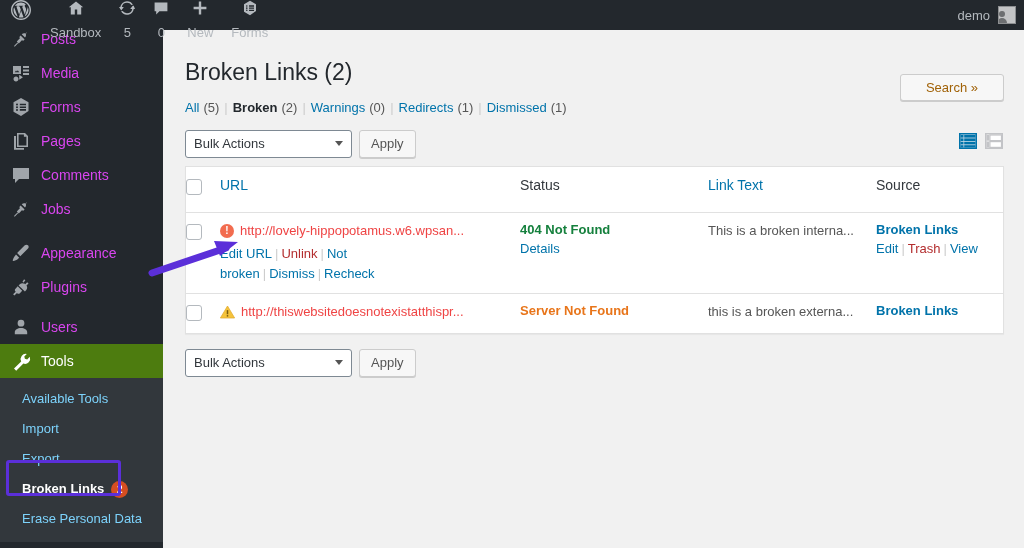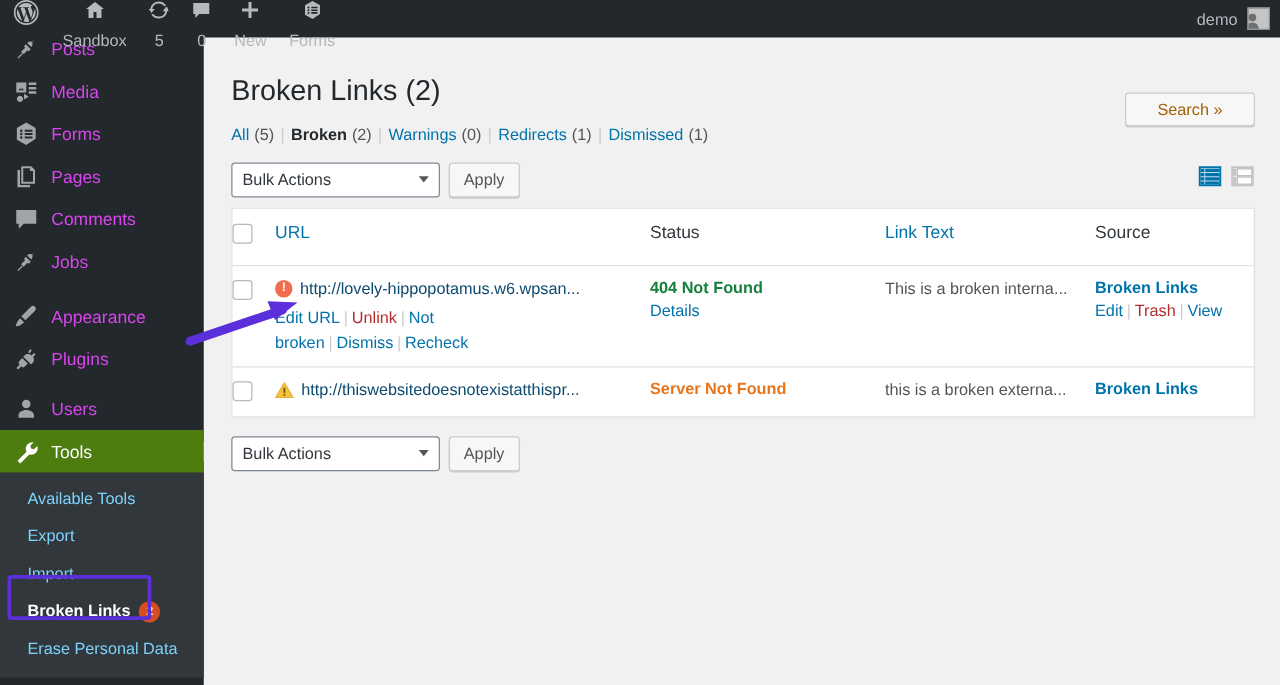--- a/index.html
+++ b/index.html
@@ -186,21 +186,21 @@
 
   input.cb {
     appearance: none; -webkit-appearance: none;
     width: 16px; height: 16px; margin: 2px 0 0 0;
     border: 1px solid #b4b9be; border-radius: 3px;
     background: #fff; cursor: pointer; vertical-align: top;
   }
 
   .url-line { display: flex; align-items: center; gap: 6px; line-height: 18px; }
   .url-link {
-    color: #0c4a6e; text-decoration: none; cursor: pointer;
+    color: #ef4444; text-decoration: none; cursor: pointer;
     font-size: 13px; white-space: nowrap; overflow: hidden; text-overflow: ellipsis;
     max-width: 248px; display: inline-block;
   }
 
   .ico-error, .ico-warn {
     flex: 0 0 14px; width: 14px; height: 14px; border-radius: 50%;
     display: inline-flex; align-items: center; justify-content: center;
     font-size: 10px; font-weight: 700; color: #fff;
   }
   .ico-error { background: #f26c4f; }
@@ -324,22 +324,22 @@
             <svg width="20" height="20" viewBox="0 0 20 20" fill="currentColor">
               <path d="M15.8 2.9a5.2 5.2 0 0 0-5.6 7.5L3 17.6 5.2 19.8l7.2-7.2a5.2 5.2 0 0 0 6.4-6.8l-2.6 2.6-2.3-.6-.6-2.3 2.5-2.6z"></path>
             </svg>
           </span>
           <span>Tools</span>
           <span class="arrow-tip"></span>
         </div>
       </div>
     <div id="submenu-list" class="submenu">
         <a class="sub-item"><span>Available Tools</span></a>
+        <a class="sub-item"><span>Import</span></a>
         <a class="sub-item"><span>Export</span></a>
-        <a class="sub-item"><span>Import</span></a>
         <a class="sub-item active-sub"><span>Broken Links</span><span class="badge-count">2</span></a>
         <a class="sub-item"><span>Erase Personal Data</span></a>
       </div>
     <div class="highlight-box" style="border-color: rgb(91, 47, 217);"></div>
   </nav>
 
   <div id="adminbar">
     <div class="ab-item ab-logo">
       <svg width="20" height="20" viewBox="0 0 20 20" fill="#b4b9be">
         <path d="M10 0C4.48 0 0 4.48 0 10s4.48 10 10 10 10-4.48 10-10S15.52 0 10 0zm0 1.4c4.75 0 8.6 3.85 8.6 8.6s-3.85 8.6-8.6 8.6S1.4 14.75 1.4 10 5.25 1.4 10 1.4zM2.5 10c0 2.97 1.73 5.54 4.23 6.76L3.15 7.16C2.73 8.03 2.5 8.99 2.5 10zm12.56-.38c0-.93-.33-1.57-.62-2.07-.38-.62-.74-1.15-.74-1.77 0-.69.53-1.34 1.27-1.34h.1A7.46 7.46 0 0 0 10 2.5a7.49 7.49 0 0 0-6.26 3.37h.48c.79 0 2-.1 2-.1.41-.2.46.57.05.62 0 0-.41.05-.87.07l2.76 8.2 1.66-4.97-1.18-3.23c-.41-.02-.79-.07-.79-.07-.41-.03-.36-.64.05-.62 0 0 1.23.1 1.97.1.79 0 2-.1 2-.1.41-.2.46.57.05.62 0 0-.41.05-.87.07l2.74 8.14.76-2.52c.33-1.05.58-1.81.58-2.46zM10.13 10.67l-2.27 6.6a7.58 7.58 0 0 0 4.66-.12.62.62 0 0 1-.05-.1l-2.34-6.38zm6.46-4.26c.3.6.05 1.63-.2 2.3l-2.7 7.8A7.49 7.49 0 0 0 17.5 10c0-1.28-.33-2.48-.9-3.53z"></path>

